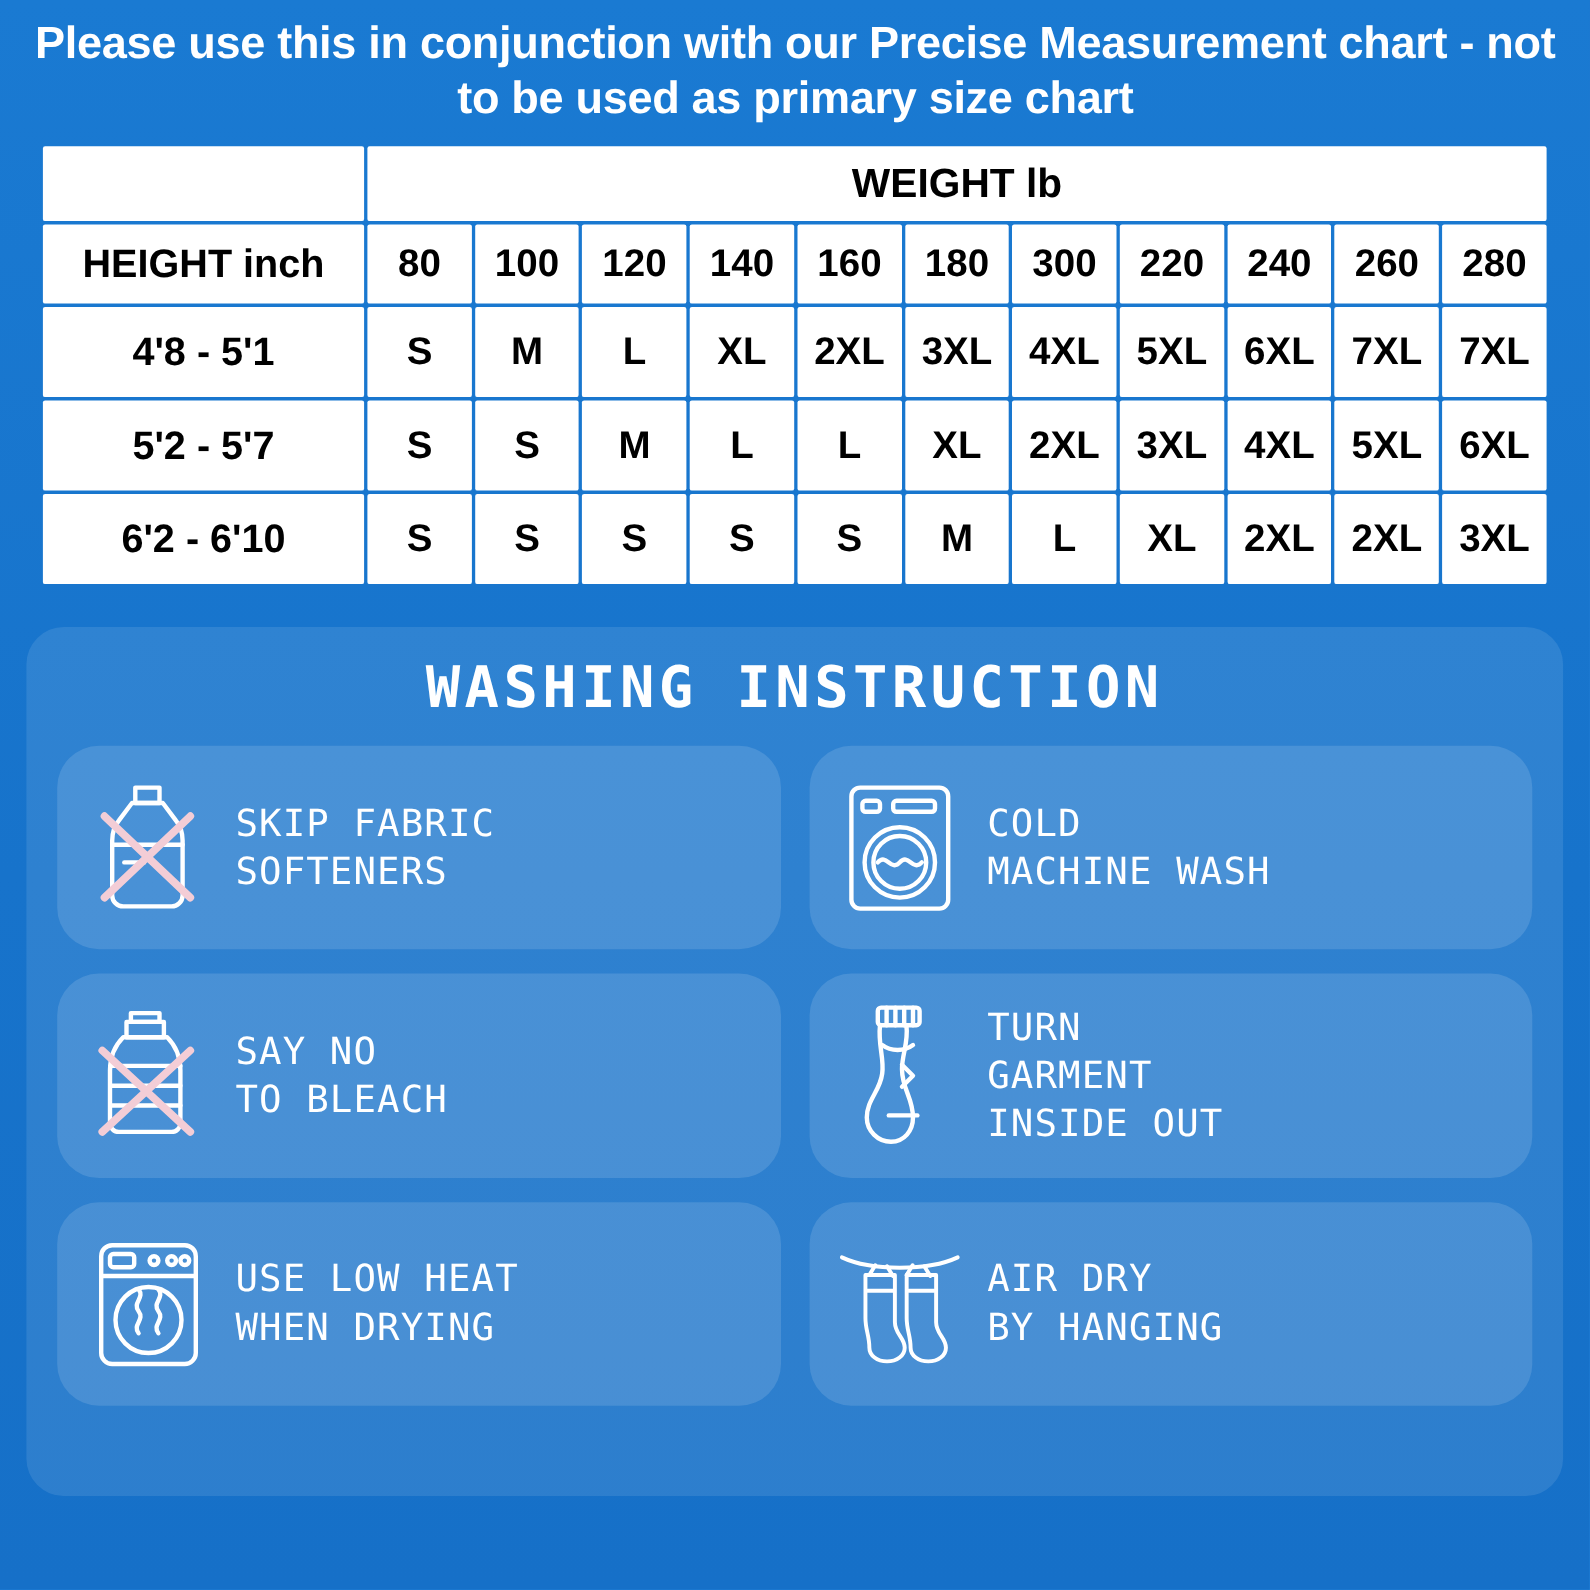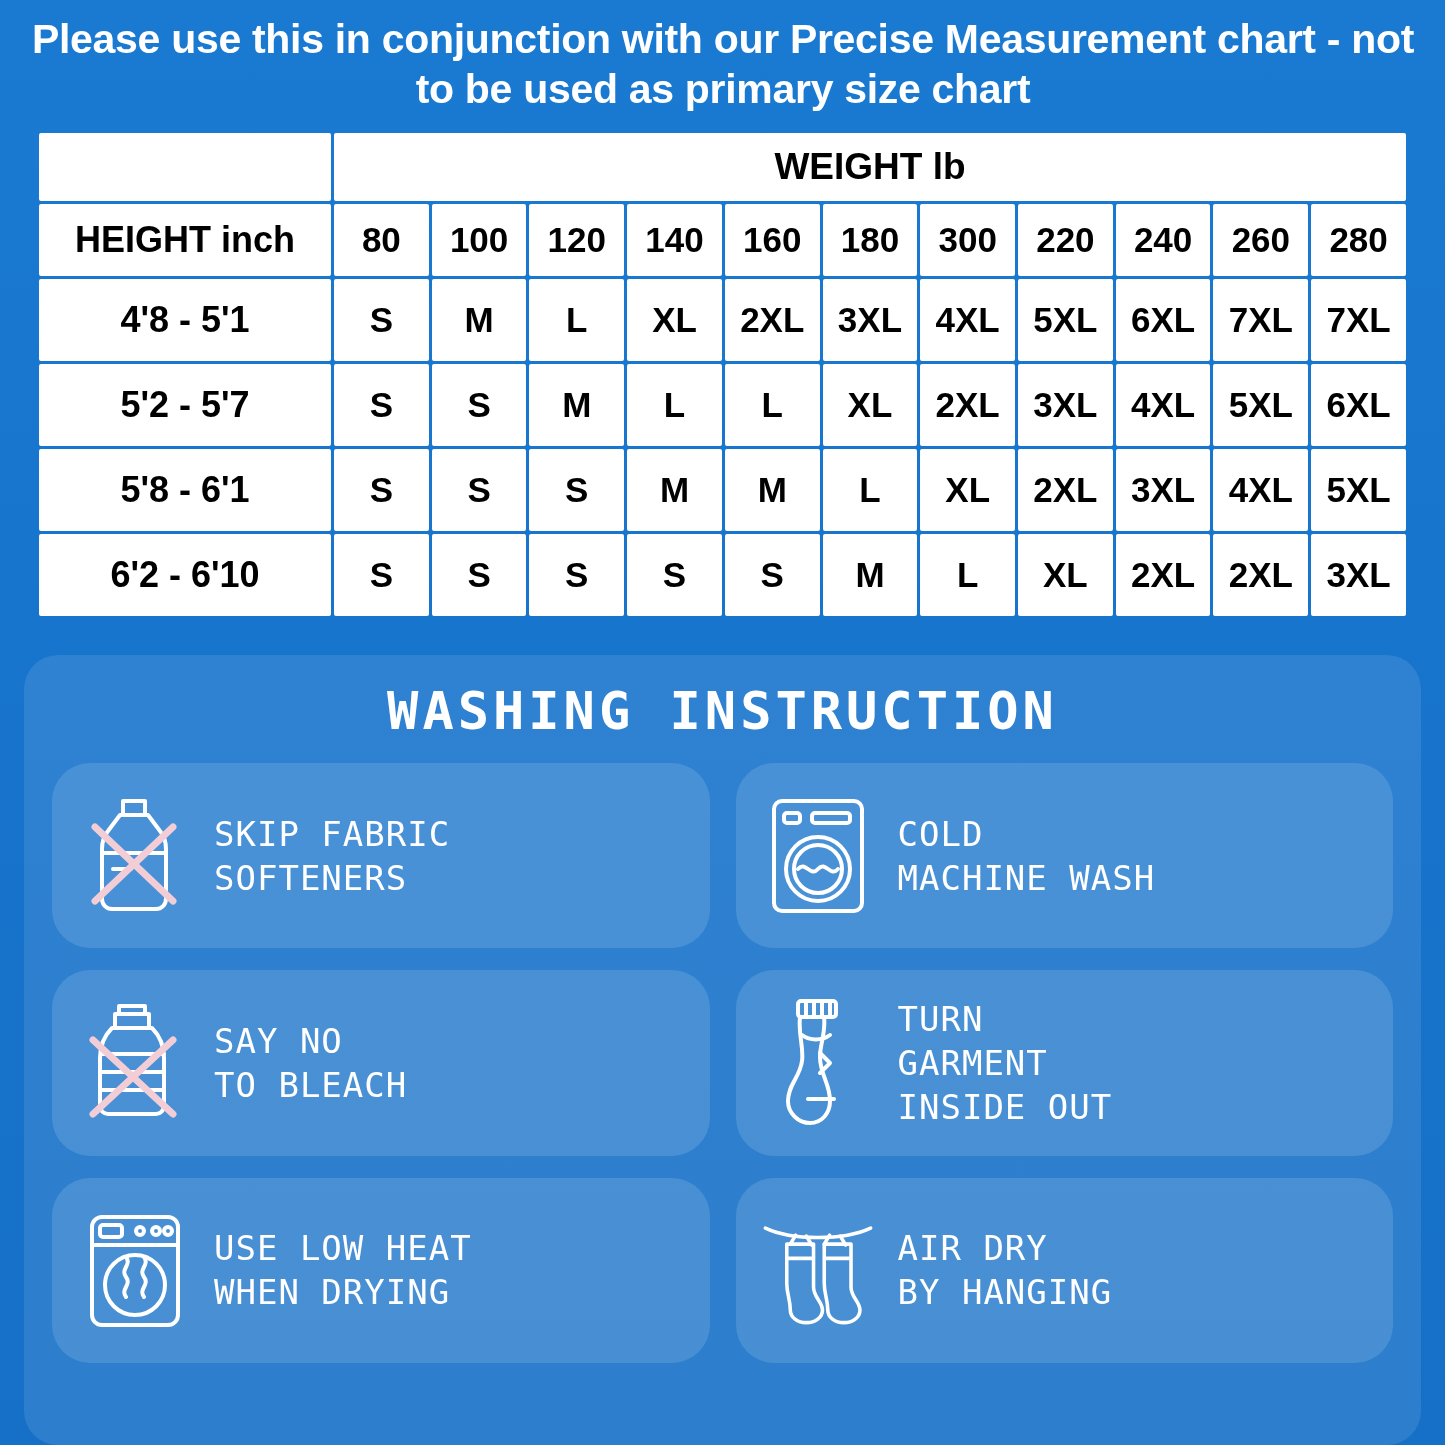--- a/index.html
+++ b/index.html
@@ -192,34 +192,20 @@
             <td class="cell">L</td>
             <td class="cell">L</td>
             <td class="cell">XL</td>
             <td class="cell">2XL</td>
             <td class="cell">3XL</td>
             <td class="cell">4XL</td>
             <td class="cell">5XL</td>
             <td class="cell">6XL</td>
           </tr>
           <tr>
-            <td class="rowlabel">5'8 - 6'1</td>
-            <td class="cell">S</td>
-            <td class="cell">S</td>
-            <td class="cell">S</td>
-            <td class="cell">M</td>
-            <td class="cell">M</td>
-            <td class="cell">L</td>
-            <td class="cell">XL</td>
-            <td class="cell">2XL</td>
-            <td class="cell">3XL</td>
-            <td class="cell">4XL</td>
-            <td class="cell">5XL</td>
-          </tr>
-          <tr>
             <td class="rowlabel">6'2 - 6'10</td>
             <td class="cell">S</td>
             <td class="cell">S</td>
             <td class="cell">S</td>
             <td class="cell">S</td>
             <td class="cell">S</td>
             <td class="cell">M</td>
             <td class="cell">L</td>
             <td class="cell">XL</td>
             <td class="cell">2XL</td>

